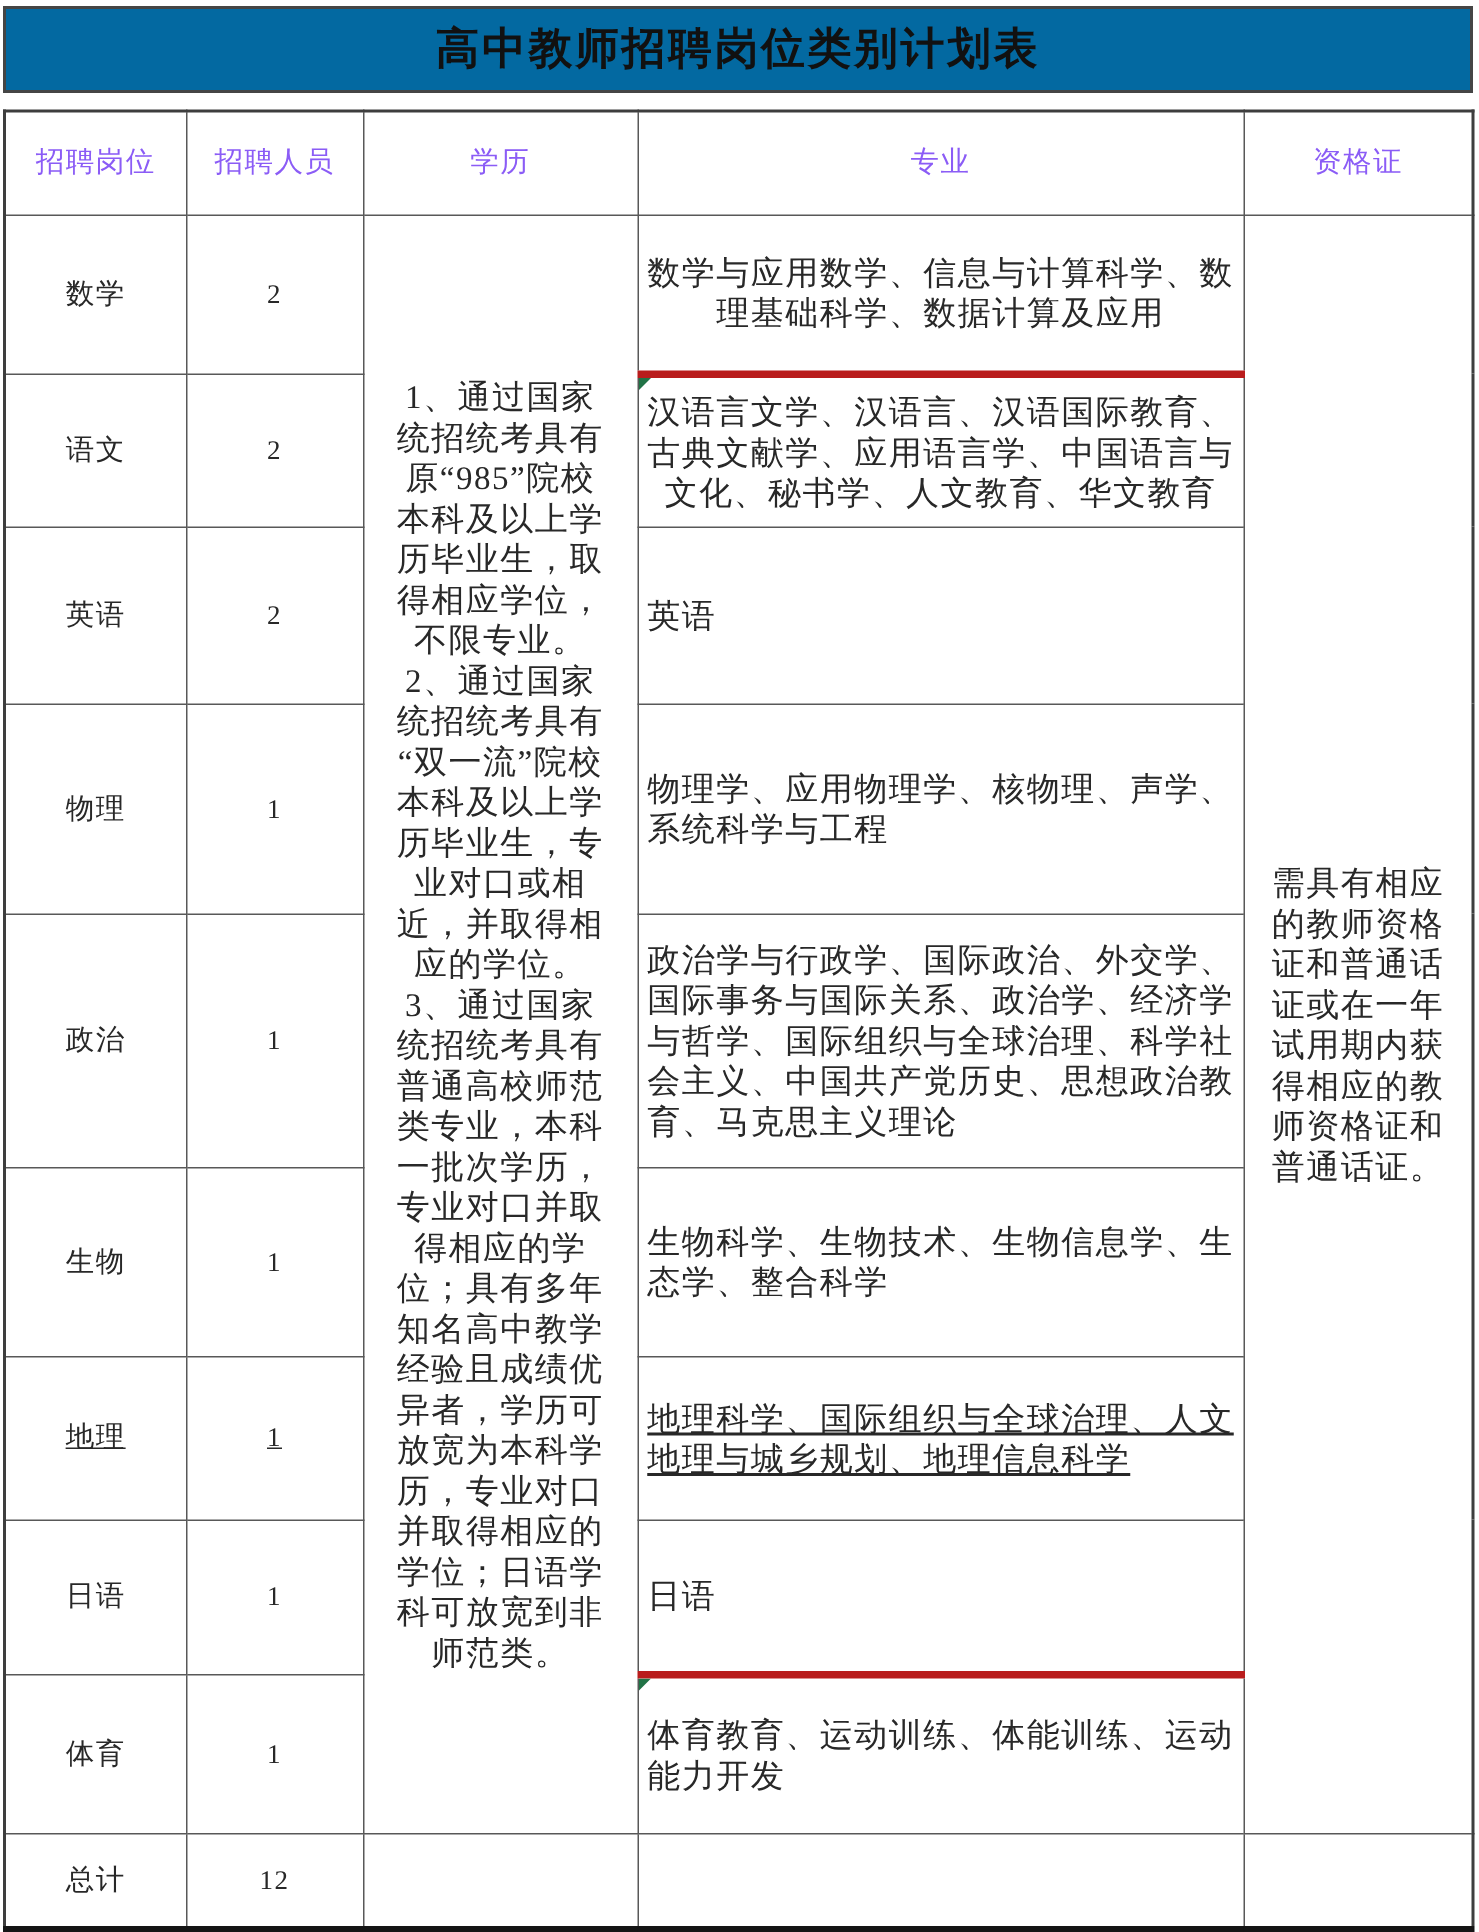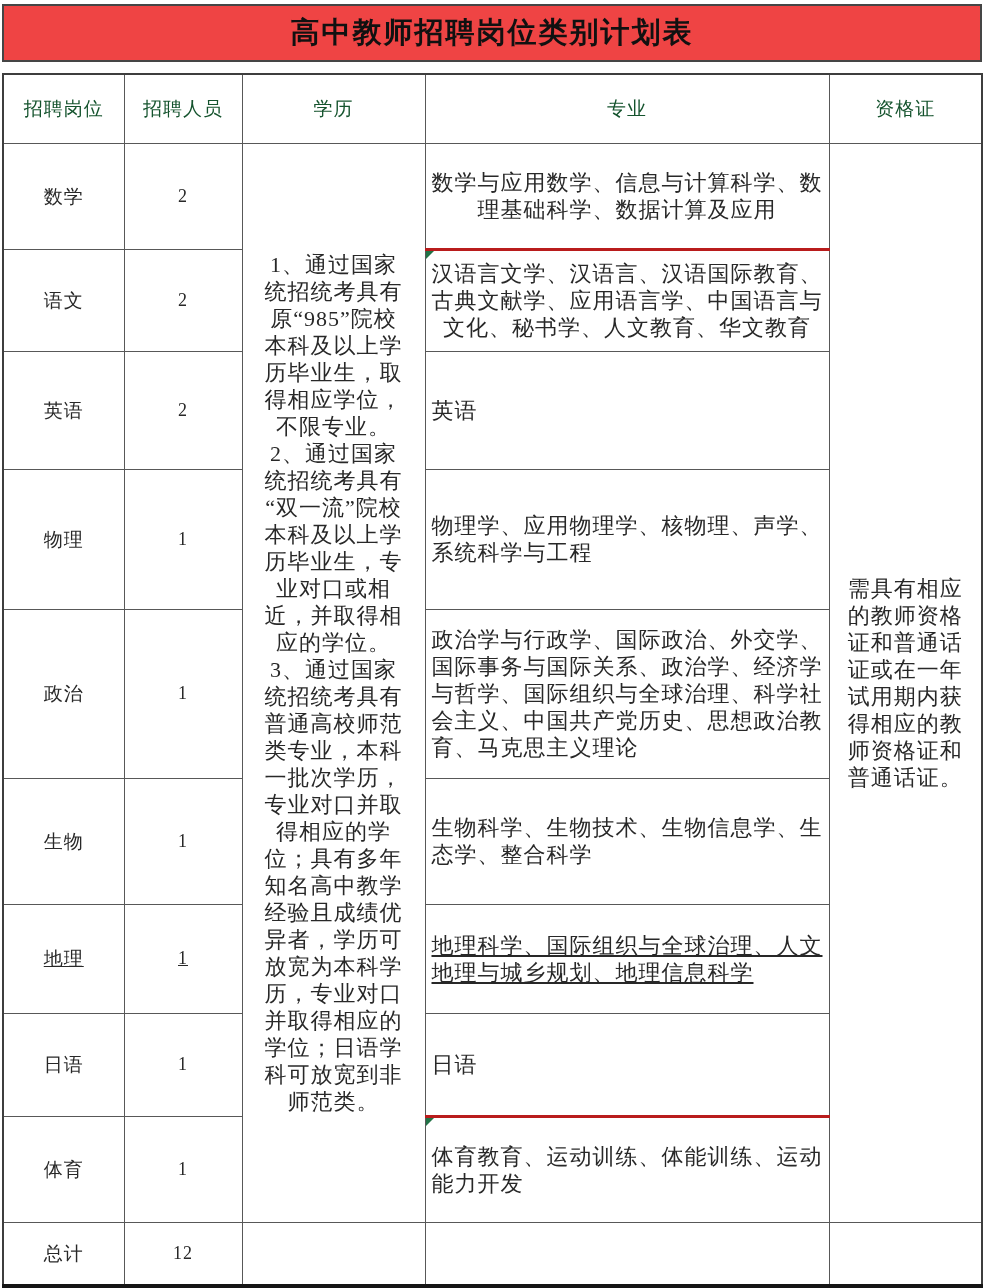--- a/index.html
+++ b/index.html
@@ -12,21 +12,21 @@
     position: relative;
     overflow: hidden;
   }
 
   
   .title-box {
     position: absolute; left: 2px; top: 4px;
     width: 980px; height: 58px;
     border: 2px solid #454545;
     display: flex; align-items: center; justify-content: center;
-    background: #ef4444;
+    background: #0369a1;
   }
   .title-box .title-text {
     font-size: 29px; font-weight: bold; letter-spacing: 2px; color: #111;
   }
 
   
   table.plan {
     position: absolute; left: 2px; top: 73px;
     width: 979px;
     border-collapse: collapse; table-layout: fixed;
@@ -49,31 +49,31 @@
   tr.h1 { height: 102px; }
   tr.h2 { height: 118px; }
   tr.h3 { height: 140px; }
   tr.h4 { height: 169px; }
   tr.h5 { height: 126px; }
   tr.h6 { height: 109px; text-decoration: underline; }
   tr.h7 { height: 103px; padding-left: 13px; }
   tr.h8 { height: 106px; }
   tr.h9 { height: 64px; }
 
-  .header-row td { text-align: center; font-size: 19px; color: #14532d; }
+  .header-row td { text-align: center; font-size: 19px; color: #8b5cf6; }
   td.pos { text-align: center; font-size: 19px; }
   td.cnt { text-align: center; font-size: 18px; }
   td.edu { text-align: center; padding: 2px 20px; }
   td.edu p { margin: 0; }
   td.majors { text-align: left; padding: 2px 6px; }
   td.majors.center { text-align: center; }
   td.cert { text-align: center; padding: 2px 7px; }
 
   
-  td.thick-top { border-top: 3px solid #b91c1c; }
+  td.thick-top { border-top: 5px solid #b91c1c; }
   td.flagged { position: relative; }
   .corner-flag {
     position: absolute; top: 0; left: 0;
     width: 0; height: 0;
     border-top: 8px solid #217346;
     border-right: 8px solid transparent;
   }
 </style>
 </head>
 <body>

